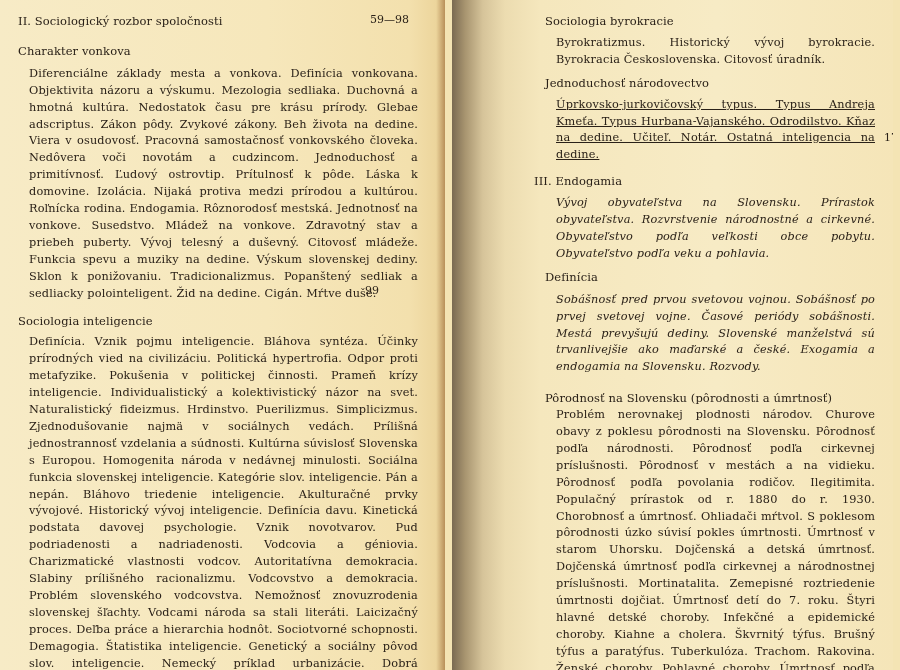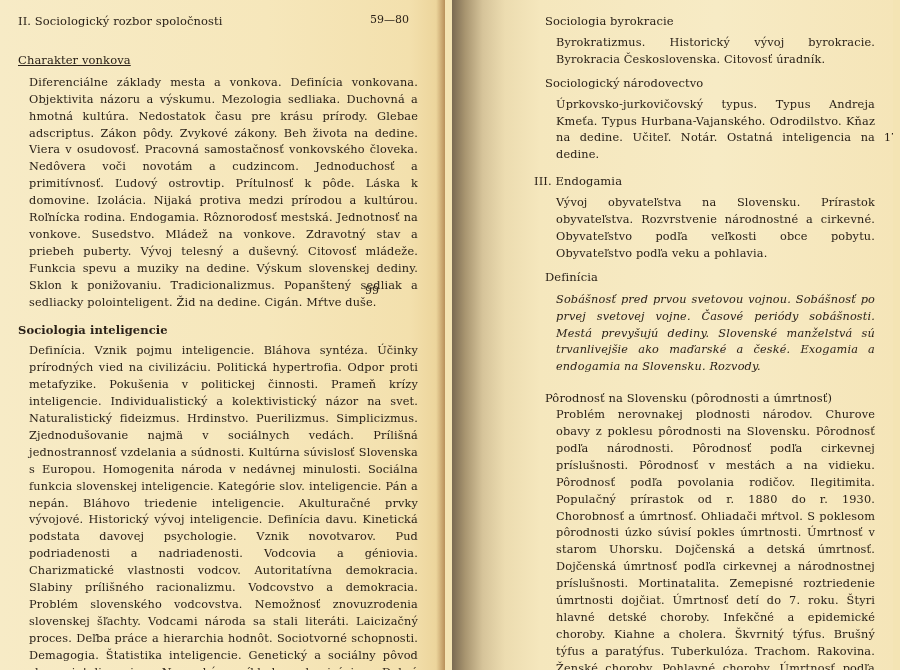--- a/index.html
+++ b/index.html
@@ -35,37 +35,37 @@
   .pnum {
     position:absolute; font-size:11px; white-space:nowrap;
   }
 </style>
 </head>
 <body>
 
 <div class="page page-left">
   <div class="col left-col">
     <div class="h">II. Sociologický rozbor spoločnosti</div>
-    <div class="h" style="margin-top:22px;text-decoration:underline;">Charakter vonkova</div>
+    <div class="h" style="margin-top:13px;">Charakter vonkova</div>
     <div class="para" style="margin-top:6px;">Diferenciálne základy mesta a vonkova. Definícia vonkovana. Objektivita názoru a výskumu. Mezologia sedliaka. Duchovná a hmotná kultúra. Nedostatok času pre krásu prírody. Glebae adscriptus. Zákon pôdy. Zvykové zákony. Beh života na dedine. Viera v osudovosť. Pracovná samostačnosť vonkovského človeka. Nedôvera voči novotám a cudzincom. Jednoduchosť a primitívnosť. Ľudový ostrovtip. Prítulnosť k pôde. Láska k domovine. Izolácia. Nijaká protiva medzi prírodou a kultúrou. Roľnícka rodina. Endogamia. Rôznorodosť mestská. Jednotnosť na vonkove. Susedstvo. Mládež na vonkove. Zdravotný stav a priebeh puberty. Vývoj telesný a duševný. Citovosť mládeže. Funkcia spevu a muziky na dedine. Výskum slovenskej dediny. Sklon k ponižovaniu. Tradicionalizmus. Popanštený sedliak a sedliacky polointeligent. Žid na dedine. Cigán. Mŕtve duše.</div>
-    <div class="h" style="margin-top:10px;font-weight:bold;">Sociologia inteligencie</div>
+    <div class="h" style="margin-top:10px;">Sociologia inteligencie</div>
     <div class="para" style="margin-top:5px;">Definícia. Vznik pojmu inteligencie. Bláhova syntéza. Účinky prírodných vied na civilizáciu. Politická hypertrofia. Odpor proti metafyzike. Pokušenia v politickej činnosti. Prameň krízy inteligencie. Individualistický a kolektivistický názor na svet. Naturalistický fideizmus. Hrdinstvo. Puerilizmus. Simplicizmus. Zjednodušovanie najmä v sociálnych vedách. Prílišná jednostrannosť vzdelania a súdnosti. Kultúrna súvislosť Slovenska s Europou. Homogenita národa v nedávnej minulosti. Sociálna funkcia slovenskej inteligencie. Kategórie slov. inteligencie. Pán a nepán. Bláhovo triedenie inteligencie. Akulturačné prvky vývojové. Historický vývoj inteligencie. Definícia davu. Kinetická podstata davovej psychologie. Vznik novotvarov. Pud podriadenosti a nadriadenosti. Vodcovia a géniovia. Charizmatické vlastnosti vodcov. Autoritatívna demokracia. Slabiny prílišného racionalizmu. Vodcovstvo a demokracia. Problém slovenského vodcovstva. Nemožnosť znovuzrodenia slovenskej šľachty. Vodcami národa sa stali literáti. Laicizačný proces. Deľba práce a hierarchia hodnôt. Sociotvorné schopnosti. Demagogia. Štatistika inteligencie. Genetický a sociálny pôvod slov. inteligencie. Nemecký príklad urbanizácie. Dobrá konjunktúra pre študovaných ľudí na Slovensku. Ženská otázka. Doba spoločenskej prestavby.</div>
   </div>
-  <div class="pnum" style="left:370px; top:13px;">59—80</div>
+  <div class="pnum" style="left:370px; top:13px;">59—98</div>
   <div class="pnum" style="left:365px; top:284px;">99</div>
 </div>
 
 <div class="page page-right">
   <div class="col right-col">
     <div class="h">Sociologia byrokracie</div>
     <div class="para" style="margin-top:5px;">Byrokratizmus. Historický vývoj byrokracie. Byrokracia Československa. Citovosť úradník.</div>
-    <div class="h" style="margin-top:6px;">Sociologický národovectvo</div>
-    <div class="para" style="margin-top:5px;">Úprkovsko-jurkovičovský typus. Typus Andreja Kmeťa. Typus Hurbana-Vajanského. Odrodilstvo. Kňaz na dedine. Učiteľ. Notár. Ostatná inteligencia na dedine.</div>
+    <div class="h" style="margin-top:6px;">Jednoduchosť národovectvo</div>
+    <div class="para" style="margin-top:5px;text-decoration:underline;">Úprkovsko-jurkovičovský typus. Typus Andreja Kmeťa. Typus Hurbana-Vajanského. Odrodilstvo. Kňaz na dedine. Učiteľ. Notár. Ostatná inteligencia na dedine.</div>
     <div class="h" style="margin-top:9px; margin-left:-11px;">III. Endogamia</div>
-    <div class="para" style="margin-top:5px;">Vývoj obyvateľstva na Slovensku. Prírastok obyvateľstva. Rozvrstvenie národnostné a cirkevné. Obyvateľstvo podľa veľkosti obce pobytu. Obyvateľstvo podľa veku a pohlavia.</div>
+    <div class="para" style="margin-top:5px;font-style:italic;">Vývoj obyvateľstva na Slovensku. Prírastok obyvateľstva. Rozvrstvenie národnostné a cirkevné. Obyvateľstvo podľa veľkosti obce pobytu. Obyvateľstvo podľa veku a pohlavia.</div>
     <div class="h" style="margin-top:6px;">Definícia</div>
     <div class="para" style="margin-top:6px;font-style:italic;">Sobášnosť pred prvou svetovou vojnou. Sobášnosť po prvej svetovej vojne. Časové periódy sobášnosti. Mestá prevyšujú dediny. Slovenské manželstvá sú trvanlivejšie ako maďarské a české. Exogamia a endogamia na Slovensku. Rozvody.</div>
     <div class="h" style="margin-top:14px;">Pôrodnosť na Slovensku (pôrodnosti a úmrtnosť)</div>
     <div class="para">Problém nerovnakej plodnosti národov. Churove obavy z poklesu pôrodnosti na Slovensku. Pôrodnosť podľa národnosti. Pôrodnosť podľa cirkevnej príslušnosti. Pôrodnosť v mestách a na vidieku. Pôrodnosť podľa povolania rodičov. Ilegitimita. Populačný prírastok od r. 1880 do r. 1930. Chorobnosť a úmrtnosť. Ohliadači mŕtvol. S poklesom pôrodnosti úzko súvisí pokles úmrtnosti. Úmrtnosť v starom Uhorsku. Dojčenská a detská úmrtnosť. Dojčenská úmrtnosť podľa cirkevnej a národnostnej príslušnosti. Mortinatalita. Zemepisné roztriedenie úmrtnosti dojčiat. Úmrtnosť detí do 7. roku. Štyri hlavné detské choroby. Infekčné a epidemické choroby. Kiahne a cholera. Škvrnitý týfus. Brušný týfus a paratýfus. Tuberkulóza. Trachom. Rakovina. Ženské choroby. Pohlavné choroby. Úmrtnosť podľa pohlavia. Telesné vady obyvateľstva.</div>
 
   </div>
   <div class="pnum" style="left:432px; top:131px;">17</div>
 </div>
 
 </body></html>

